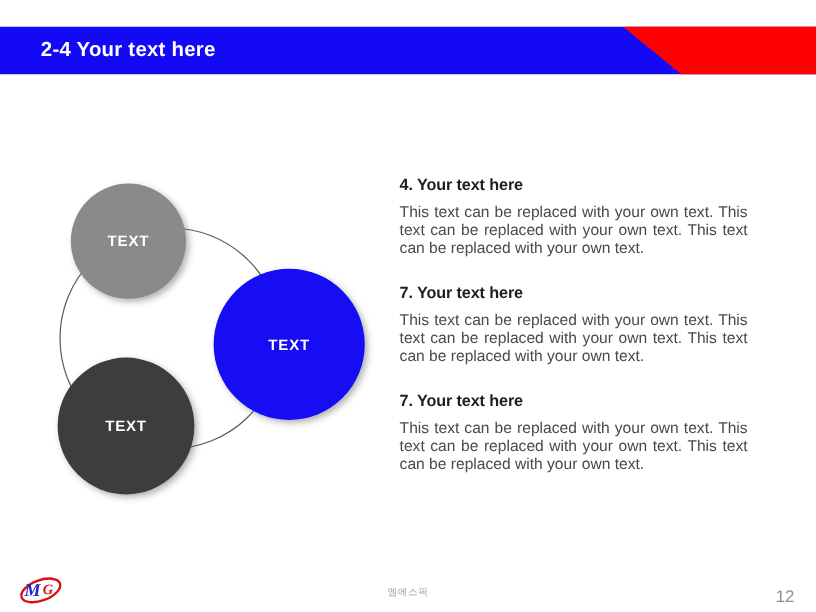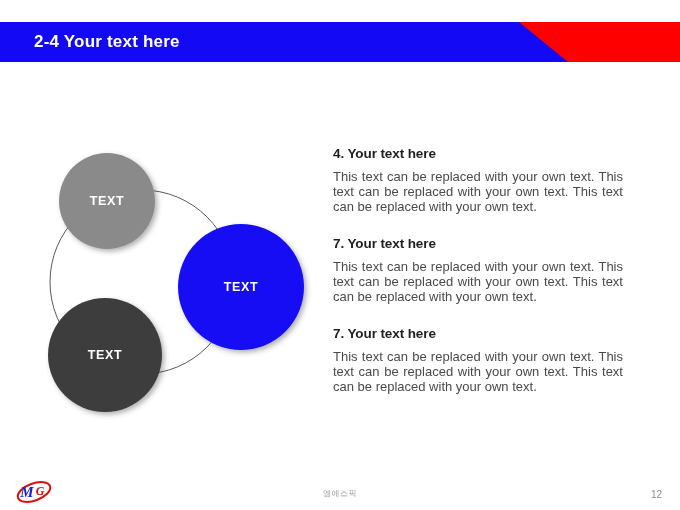--- a/index.html
+++ b/index.html
@@ -109,21 +109,21 @@
     text-align: center;
     font-size: 8px;
     color: #9a9a9a;
     letter-spacing: 0.5px;
   }
 
   #page-number {
     position: absolute;
     right: 18px;
     top: 489px;
-    font-size: 10px;
+    font-size: 14px;
     color: #8d8d8d;
     font-weight: normal;
   }
 </style>
 </head>
 <body>
 
 <div id="slide">
 
   <div id="header-band">

